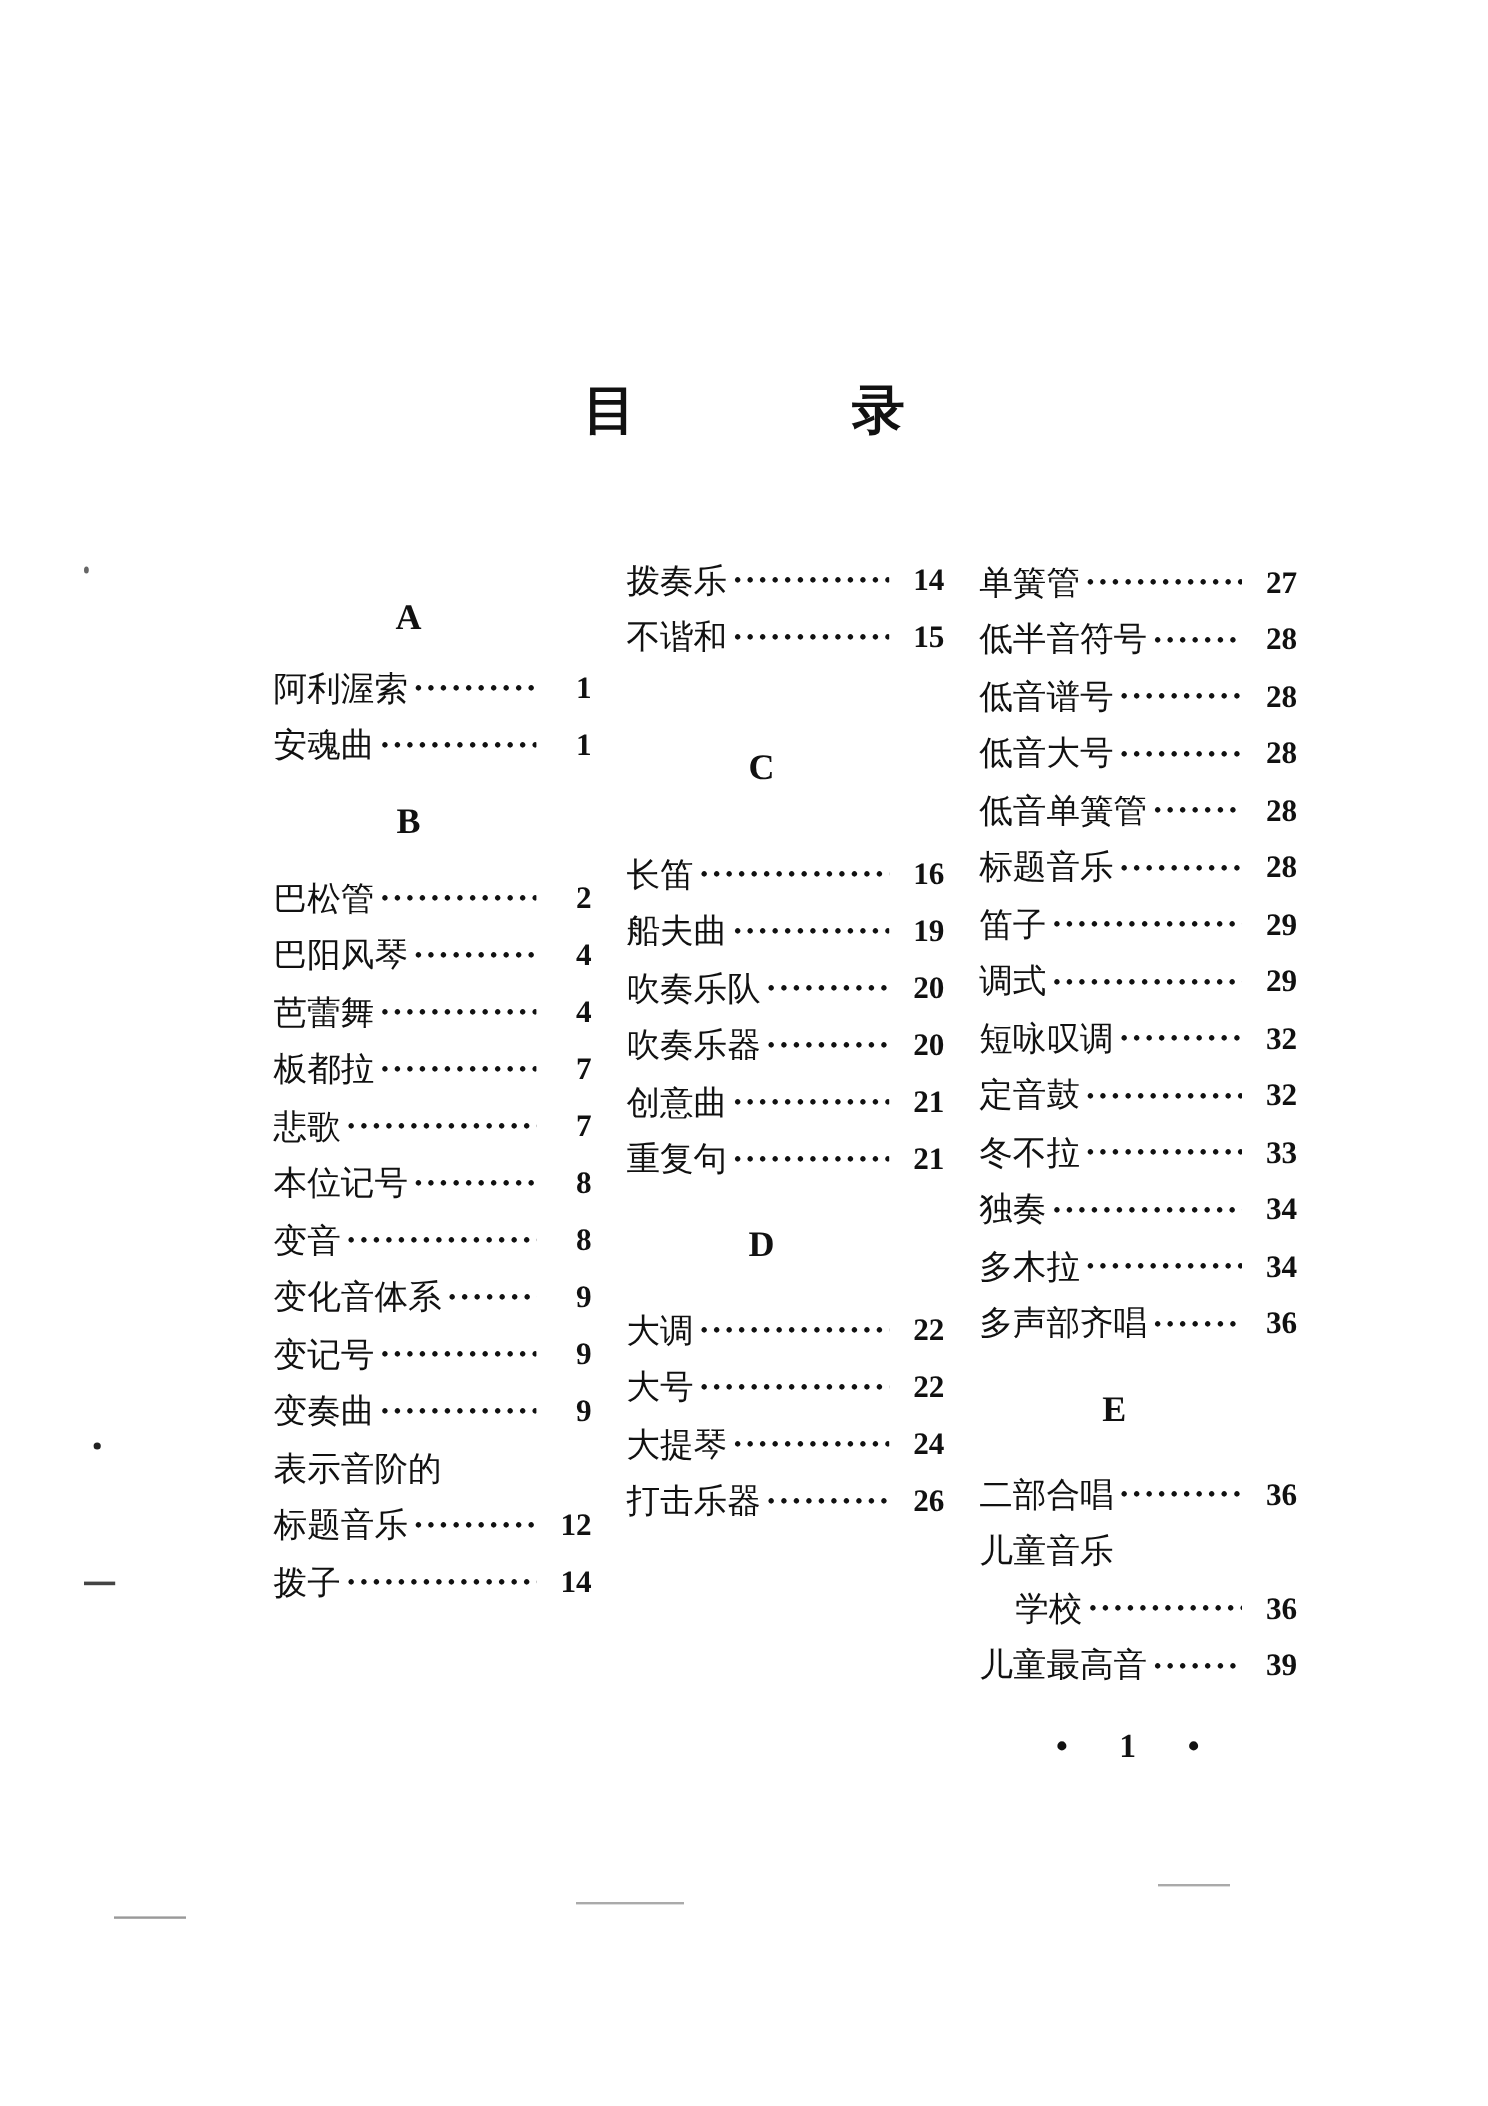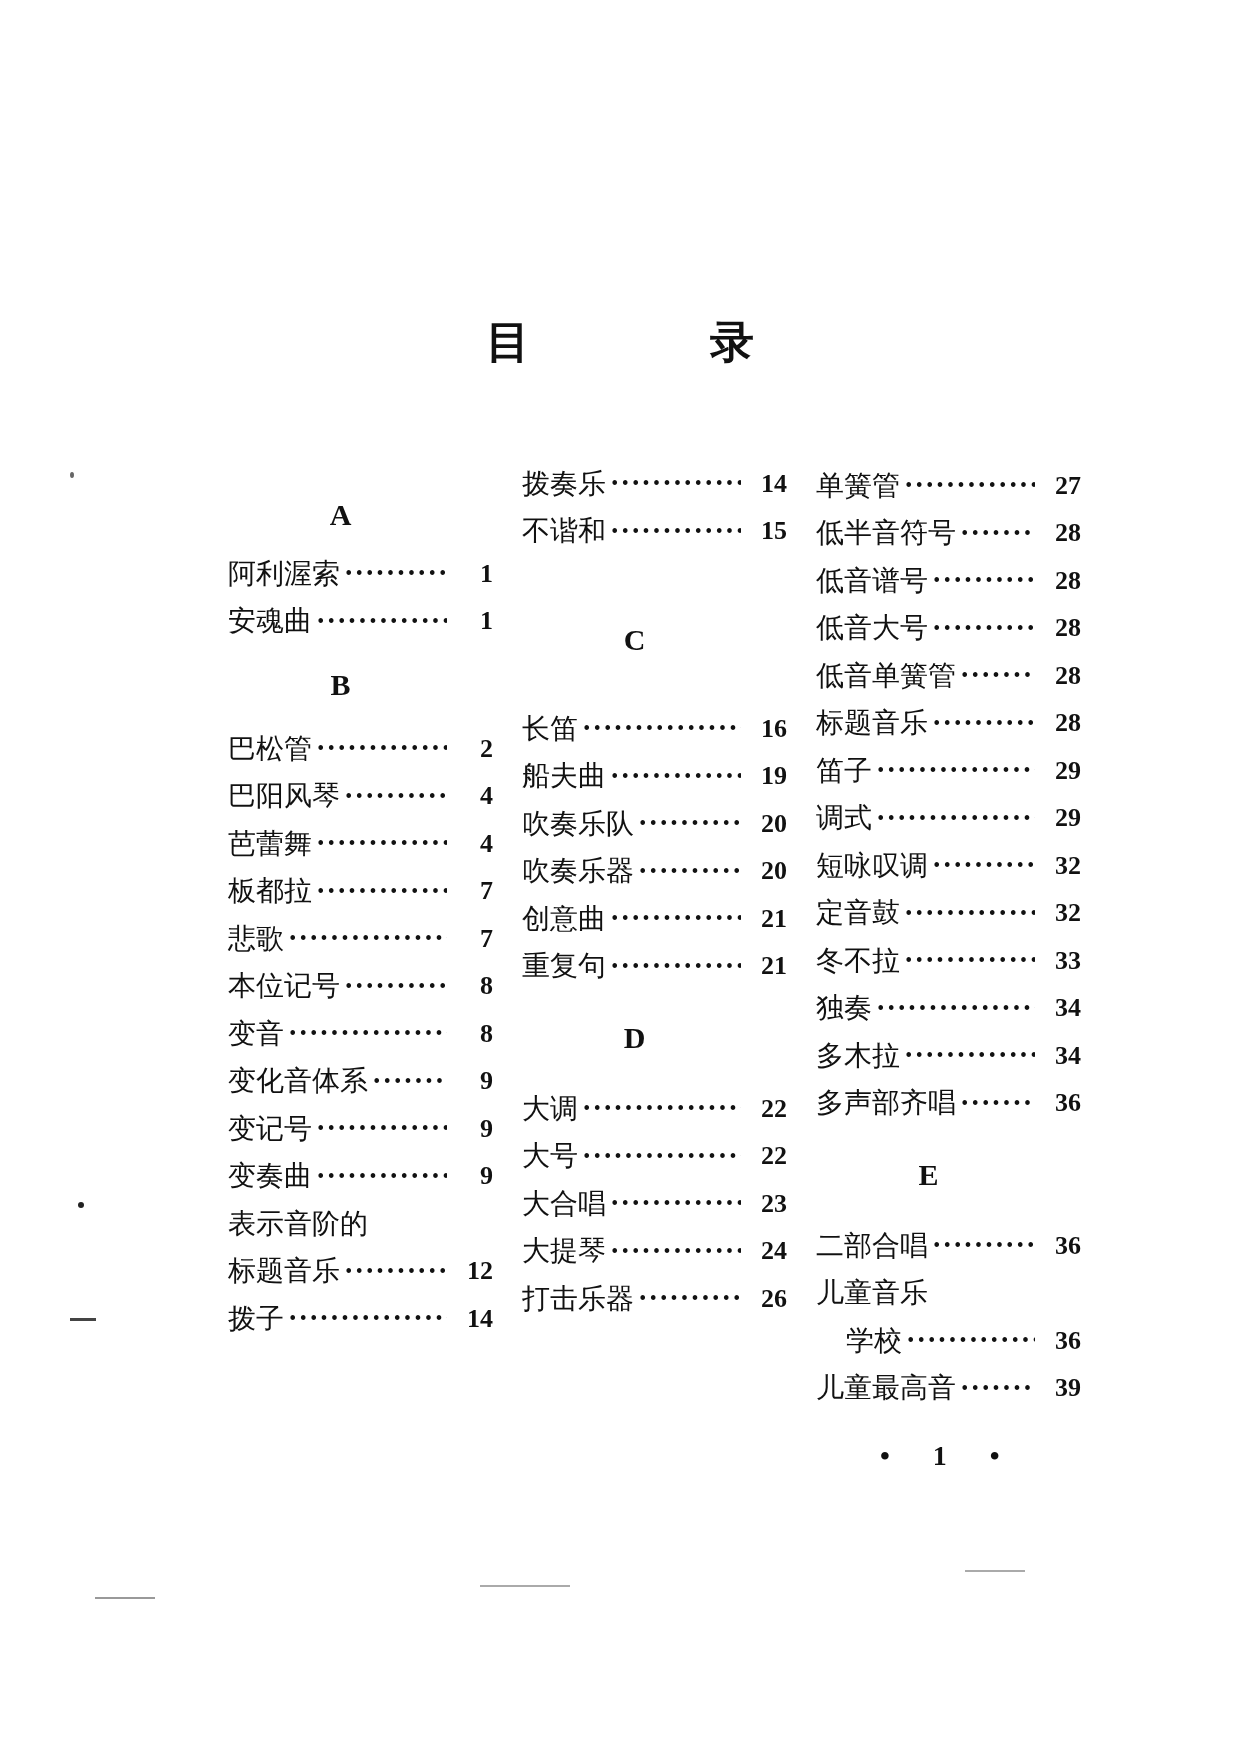--- a/index.html
+++ b/index.html
@@ -158,25 +158,20 @@
       <span class="lbl">大调</span>
       <span class="dots"></span>
       <span class="pg">22</span>
     </div>
   <div class="entry">
       <span class="lbl">大号</span>
       <span class="dots"></span>
       <span class="pg">22</span>
     </div>
   <div class="entry">
-      <span class="lbl">大合唱</span>
-      <span class="dots"></span>
-      <span class="pg">23</span>
-    </div>
-  <div class="entry">
       <span class="lbl">大提琴</span>
       <span class="dots"></span>
       <span class="pg">24</span>
     </div>
   <div class="entry">
       <span class="lbl">打击乐器</span>
       <span class="dots"></span>
       <span class="pg">26</span>
     </div>
 </div>

